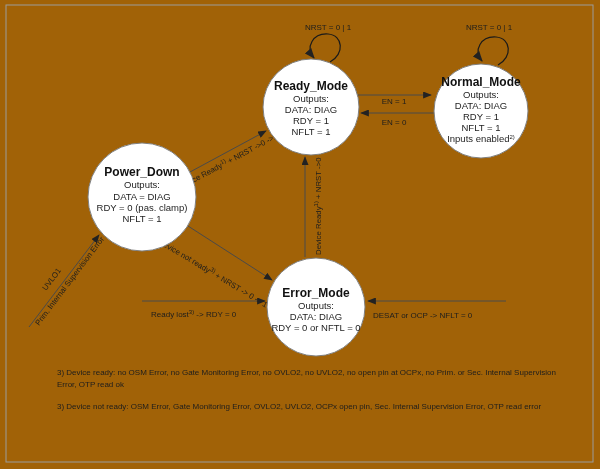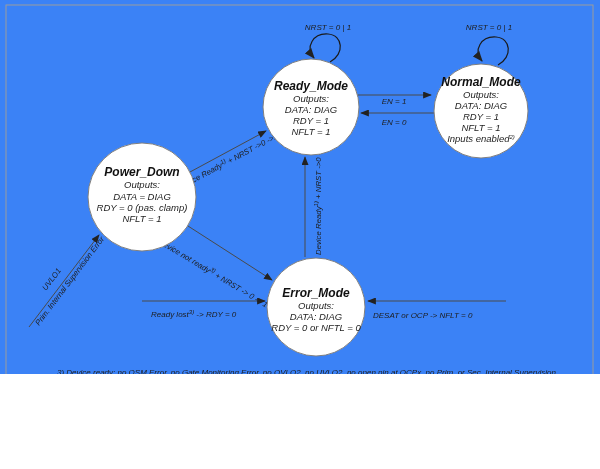--- a/index.html
+++ b/index.html
@@ -1,18 +1,18 @@
 <!DOCTYPE html>
 <html><head>
 <meta charset="utf-8">
 <style>
   html,body{margin:0;padding:0;background:#fff;}
   .page{
-    position:relative;width:600px;height:374px;background:#3b82f6;
-    font-family:"Liberation Sans",sans-serif;overflow:hidden;font-style:italic;
+    position:relative;width:600px;height:469px;background:#a16207;
+    font-family:"Liberation Sans",sans-serif;overflow:hidden;
   }
   .page svg{position:absolute;left:0;top:0;}
   
   .st-title{font-family:"Liberation Sans",sans-serif;font-size:12px;font-weight:bold;fill:#111;}
   .st-line{font-family:"Liberation Sans",sans-serif;font-size:9.5px;fill:#1d1d1d;}
   .tr-label{font-family:"Liberation Sans",sans-serif;font-size:8px;fill:#1d1d1d;}
   .tr-label-sm{font-family:"Liberation Sans",sans-serif;font-size:7.8px;fill:#1d1d1d;}
   .sup{font-size:6px;}
   .state-circle{fill:#ffffff;stroke:#7f7f7f;stroke-width:1;}
   .arrow{stroke:#4a4a4a;stroke-width:1;fill:none;}
@@ -112,15 +112,16 @@
       <circle class="state-circle" cx="316" cy="307" r="49"></circle>
       <text class="st-title" x="316" y="297" text-anchor="middle">Error_Mode</text>
       <text class="st-line" x="316" y="309" text-anchor="middle">Outputs:</text>
       <text class="st-line" x="316" y="320" text-anchor="middle">DATA: DIAG</text>
       <text class="st-line" x="316" y="331" text-anchor="middle">RDY = 0 or NFTL = 0</text>
     </g>
   </svg>
 
   <div class="footnotes">
     <p>3) Device ready: no OSM Error, no Gate Monitoring Error, no OVLO2, no UVLO2, no open pin at OCPx, no Prim. or Sec. Internal Supervision Error, OTP read ok</p>
+    <p>3) Device not ready: OSM Error, Gate Monitoring Error, OVLO2, UVLO2, OCPx open pin, Sec. Internal Supervision Error, OTP read error</p>
   </div>
 
 </div>
 
 </body></html>

